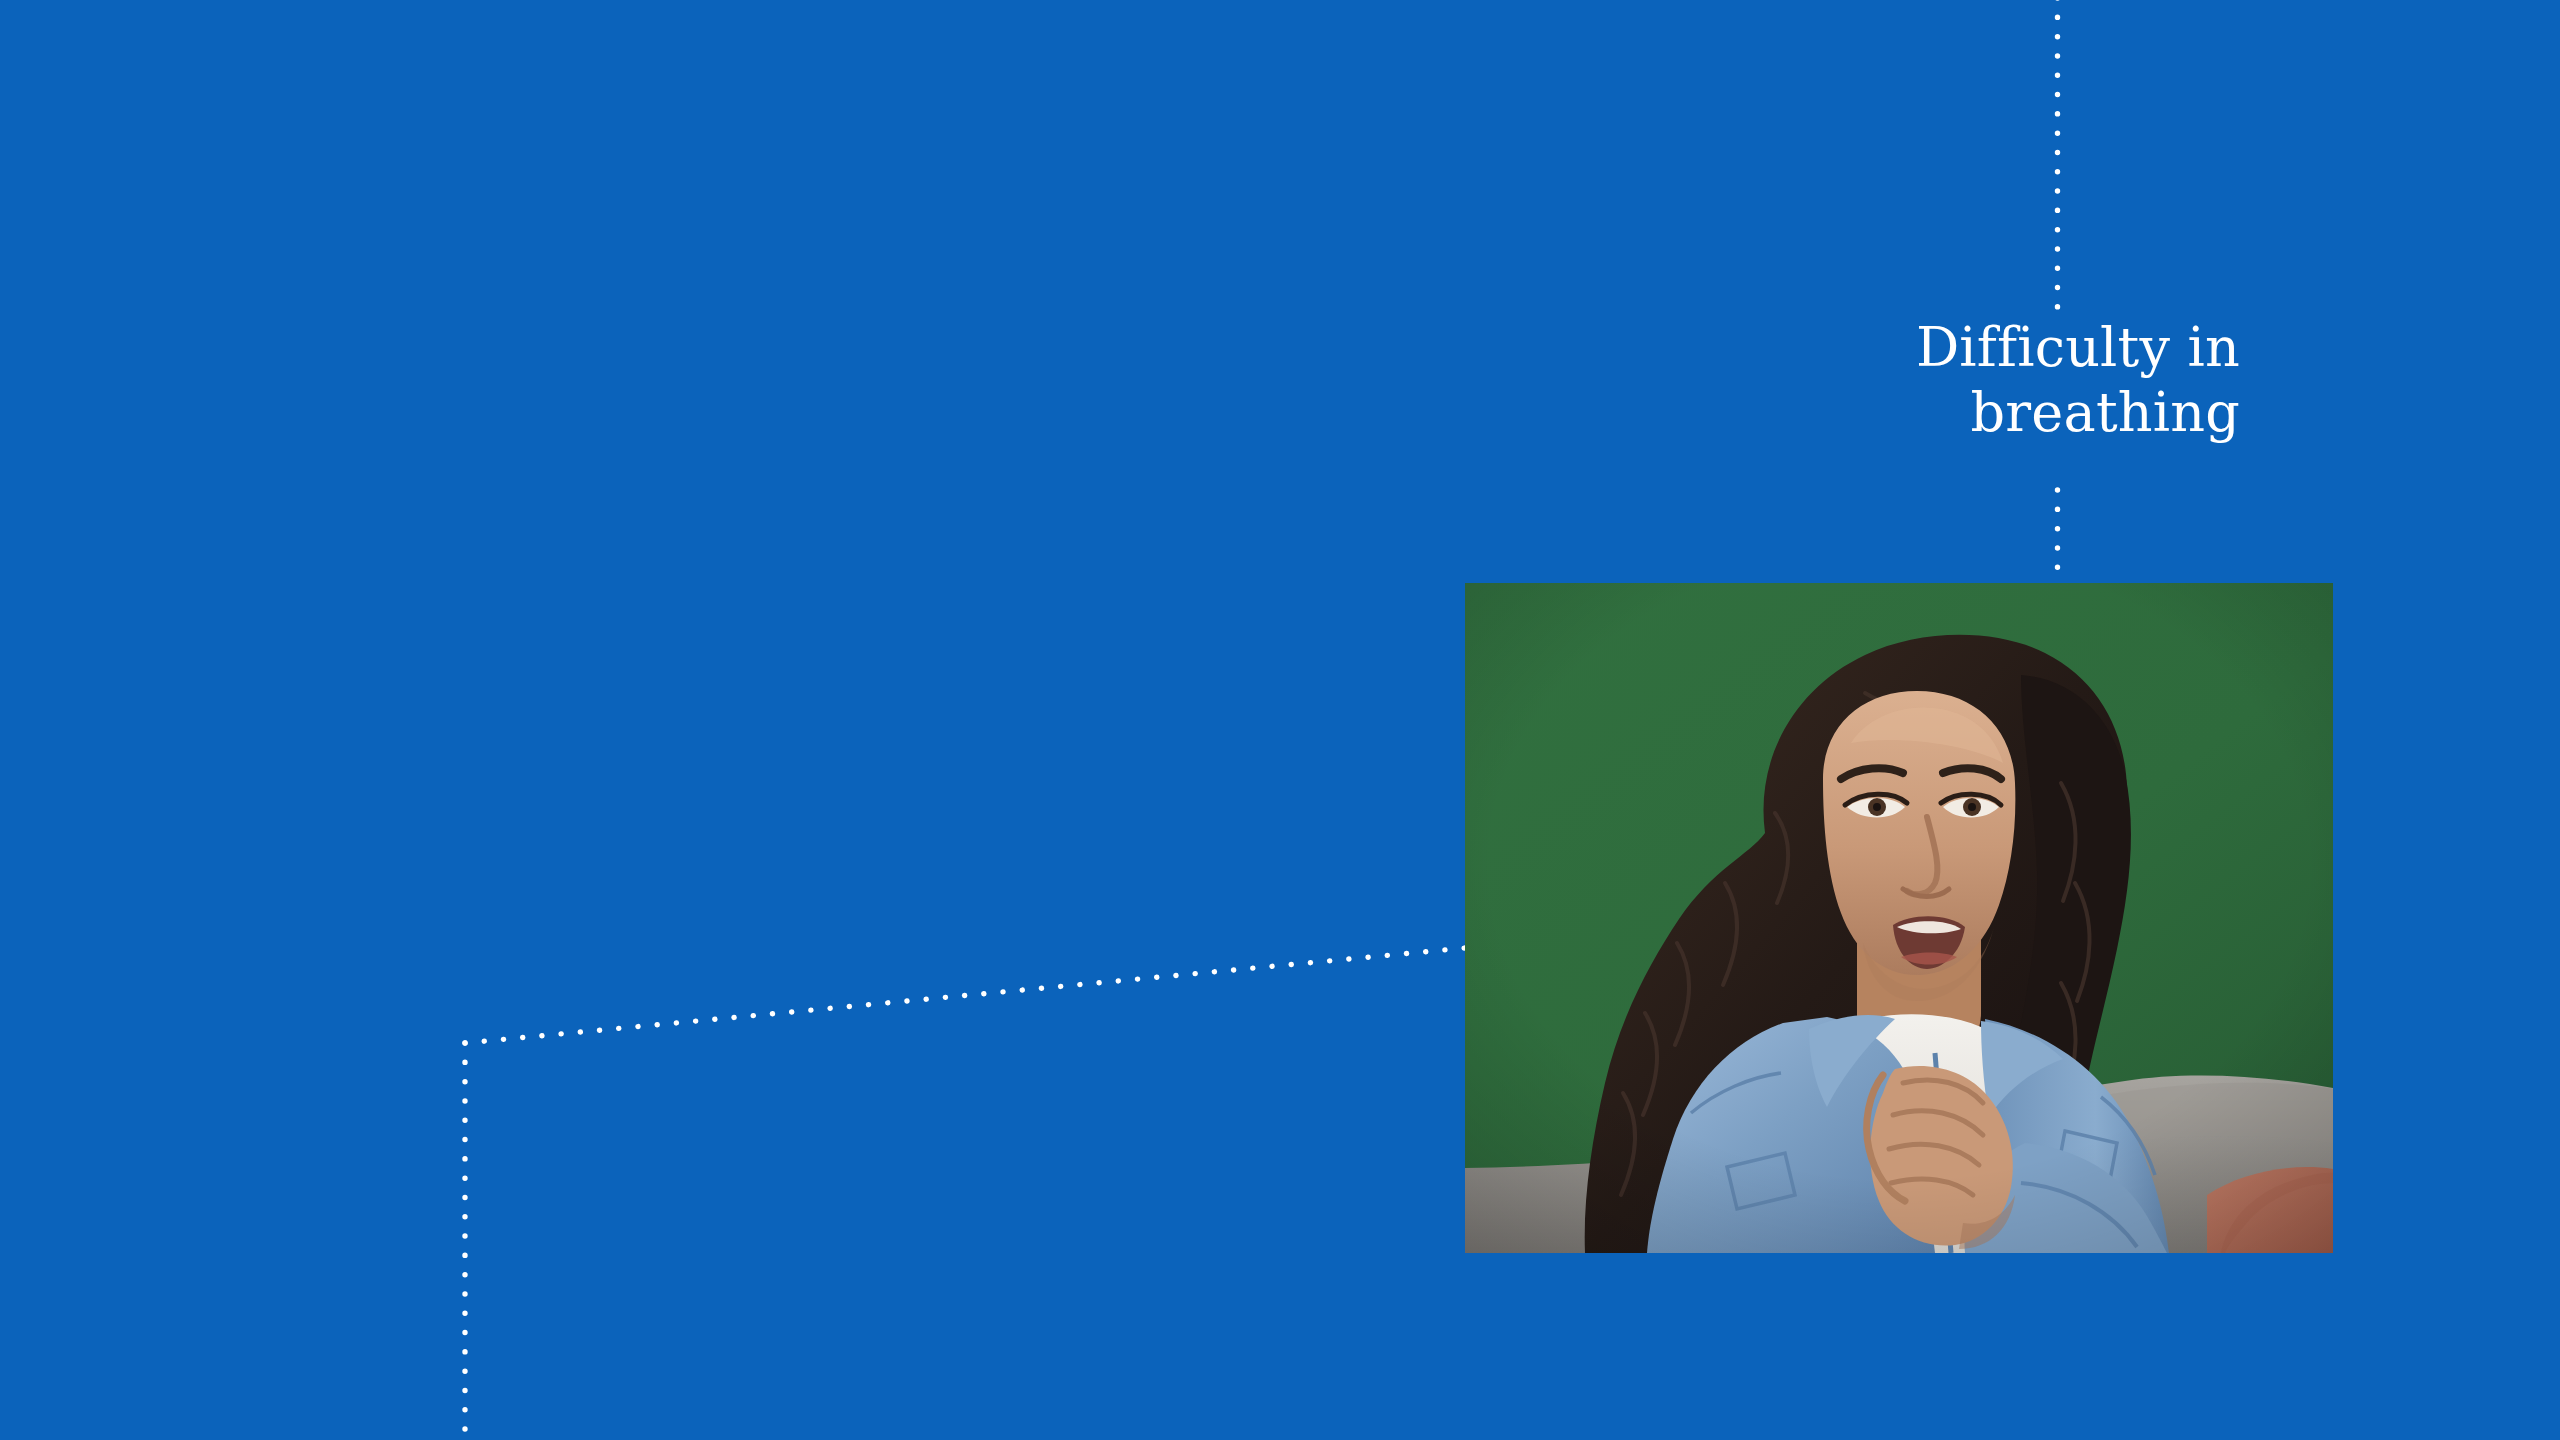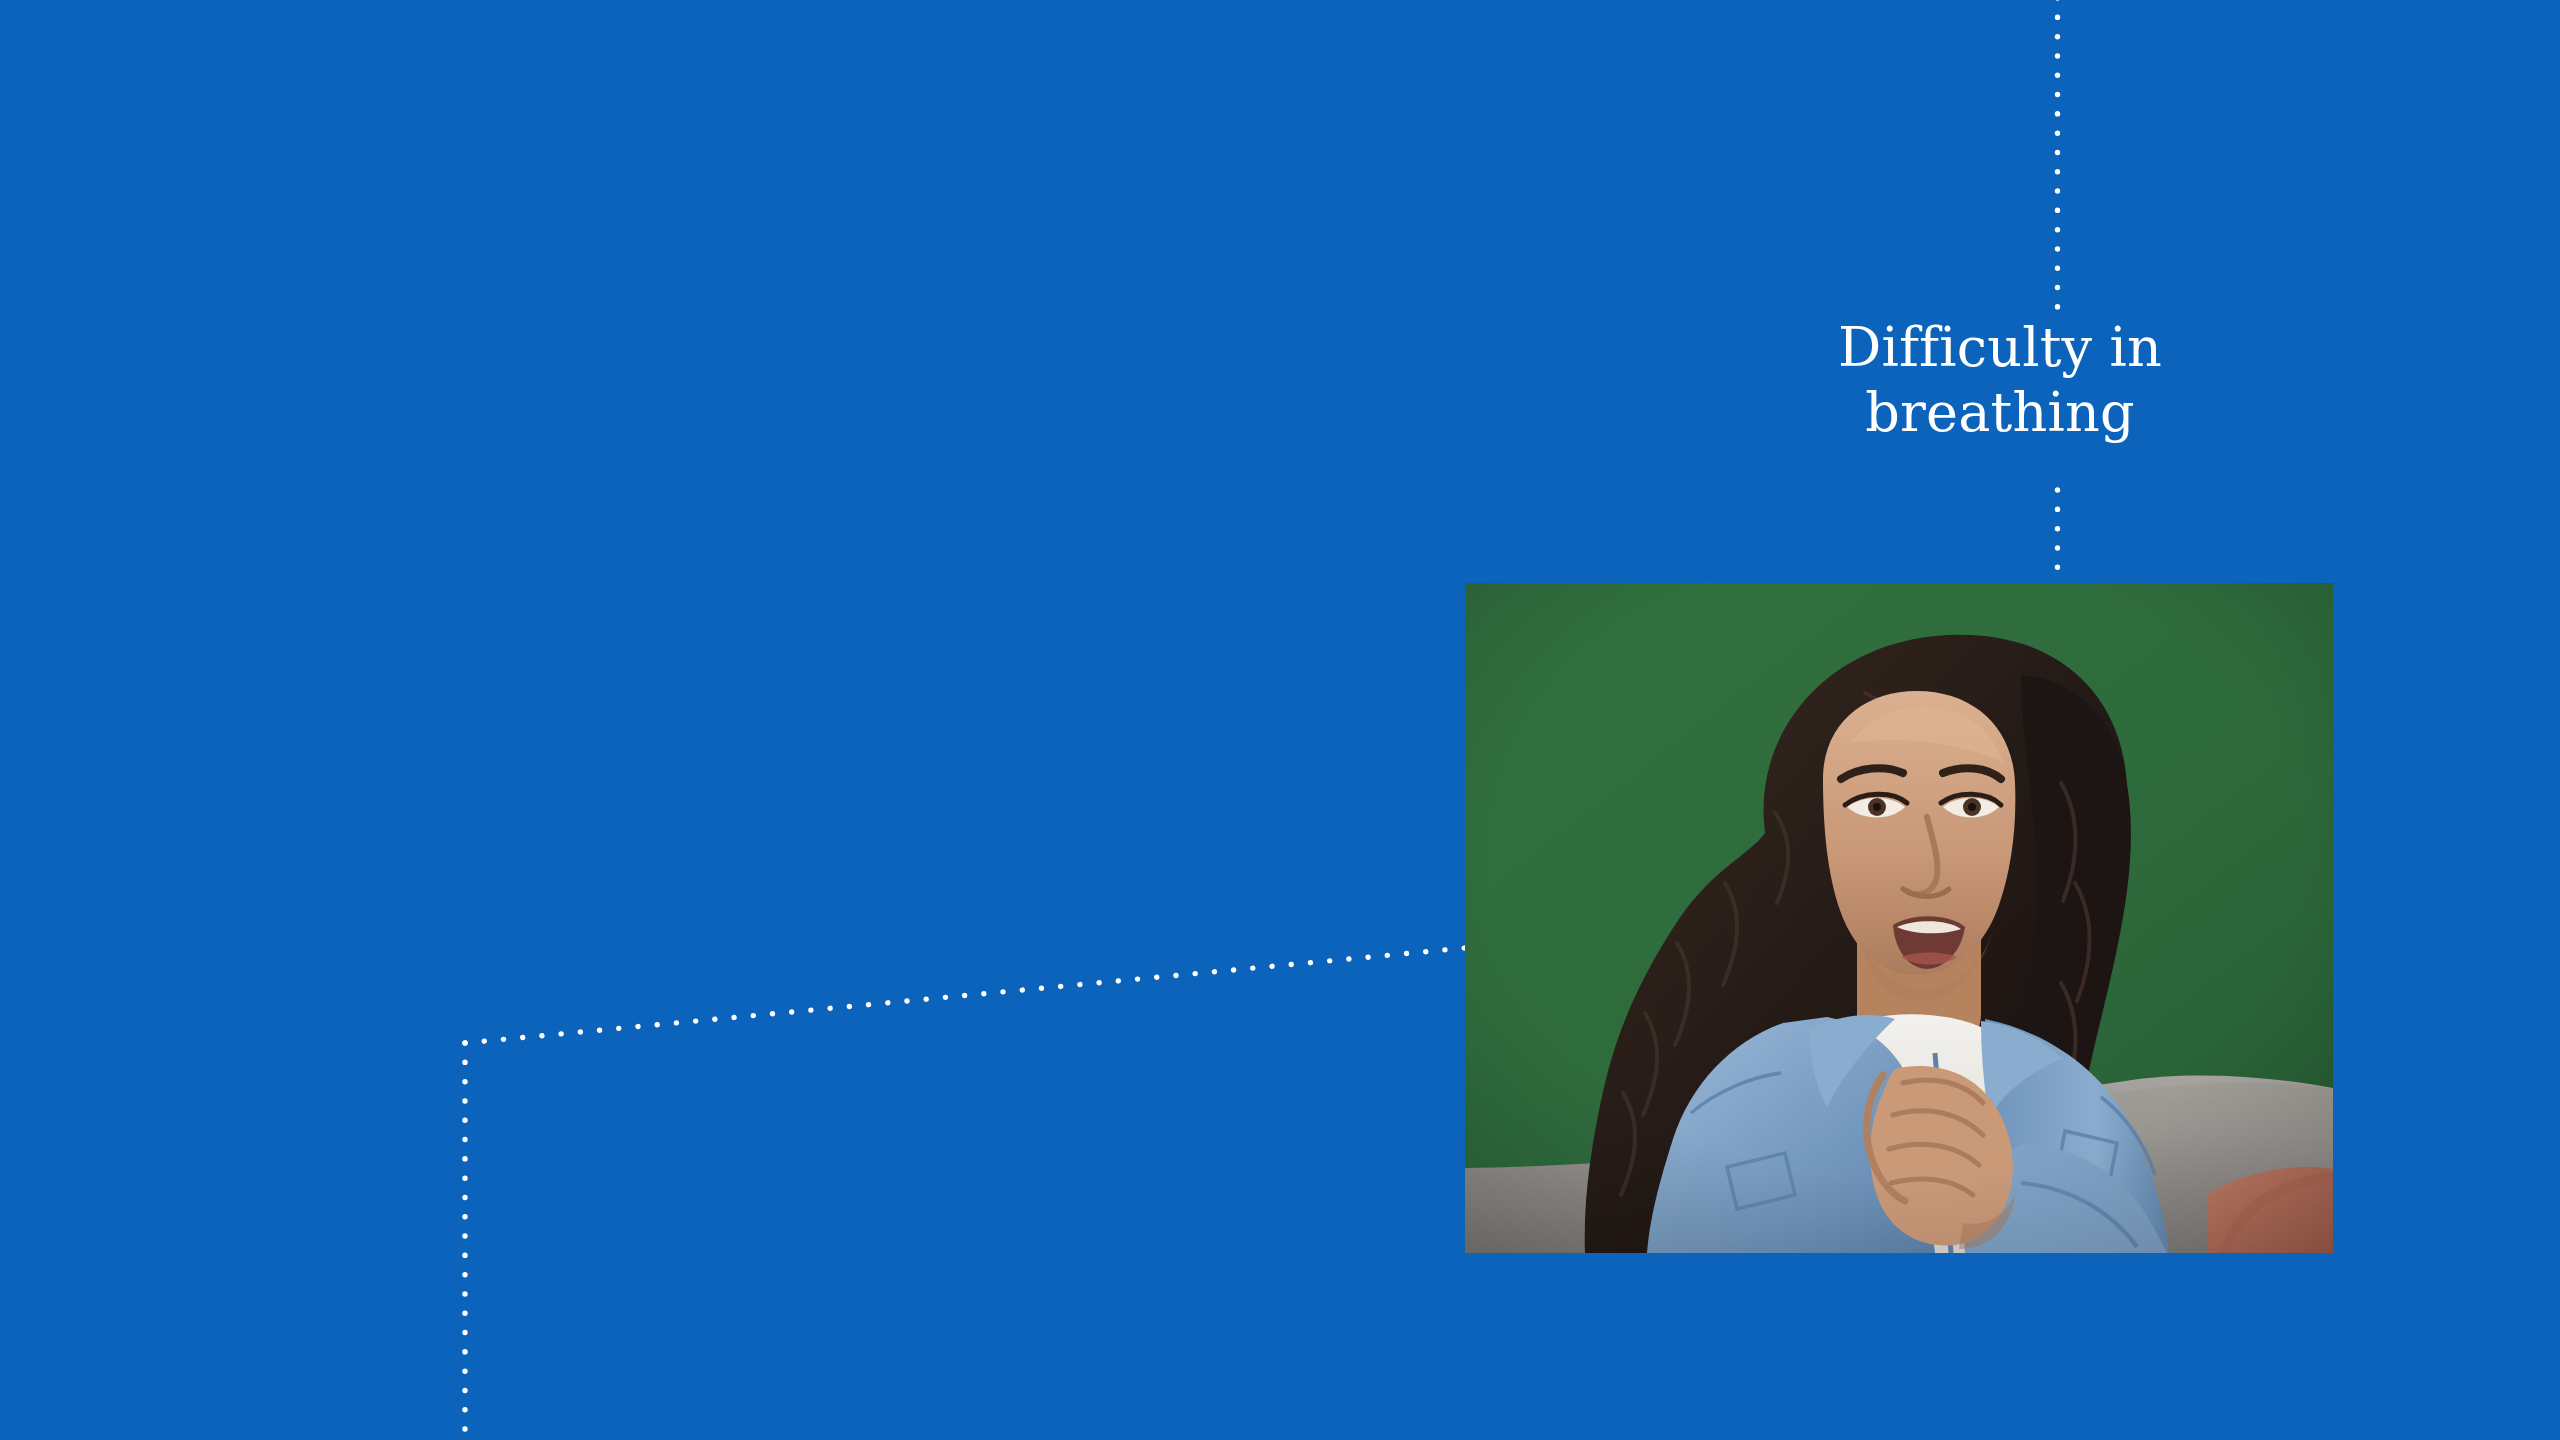--- a/index.html
+++ b/index.html
@@ -25,21 +25,21 @@
     pointer-events: none;
   }
   .dotline svg { display: block; overflow: visible; }
 
   
   .caption {
     position: absolute;
     left: 1760px;
     top: 316px;
     width: 480px;
-    text-align: center;
+    text-align: right;
     color: #ffffff;
     font-family: "DejaVu Serif", serif;
     font-size: 54px;
     line-height: 1.20;
     letter-spacing: 0.2px;
     font-weight: 400;
     white-space: pre-line;
   }
 
   

